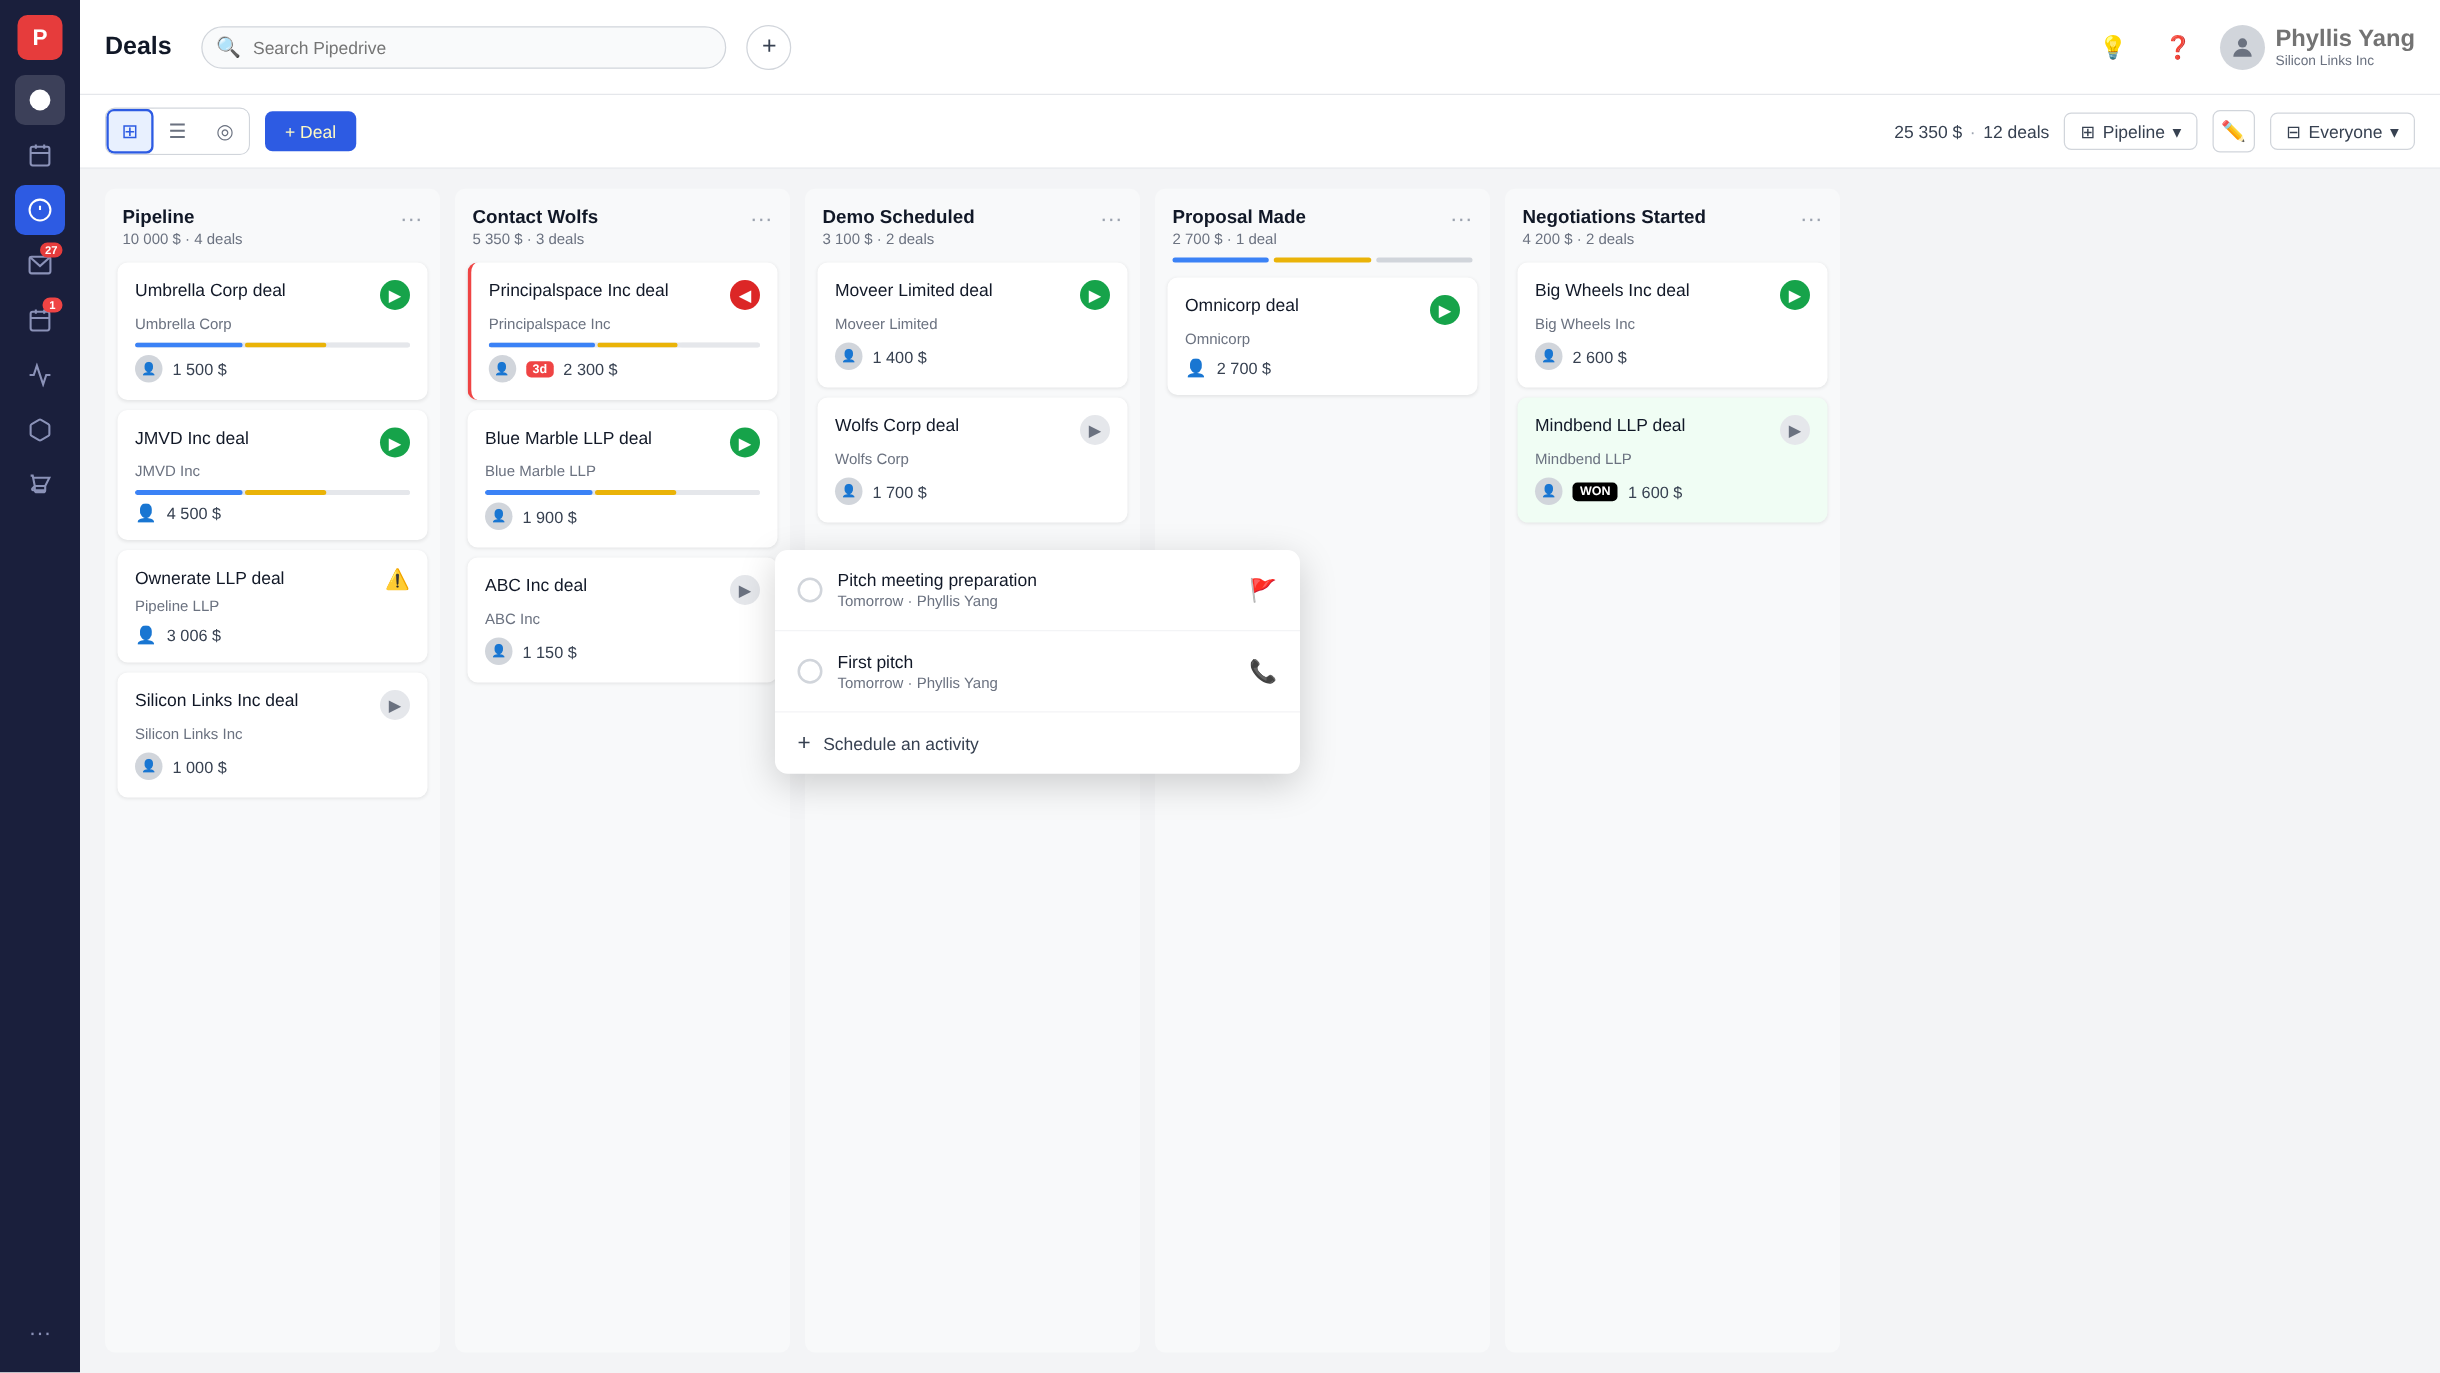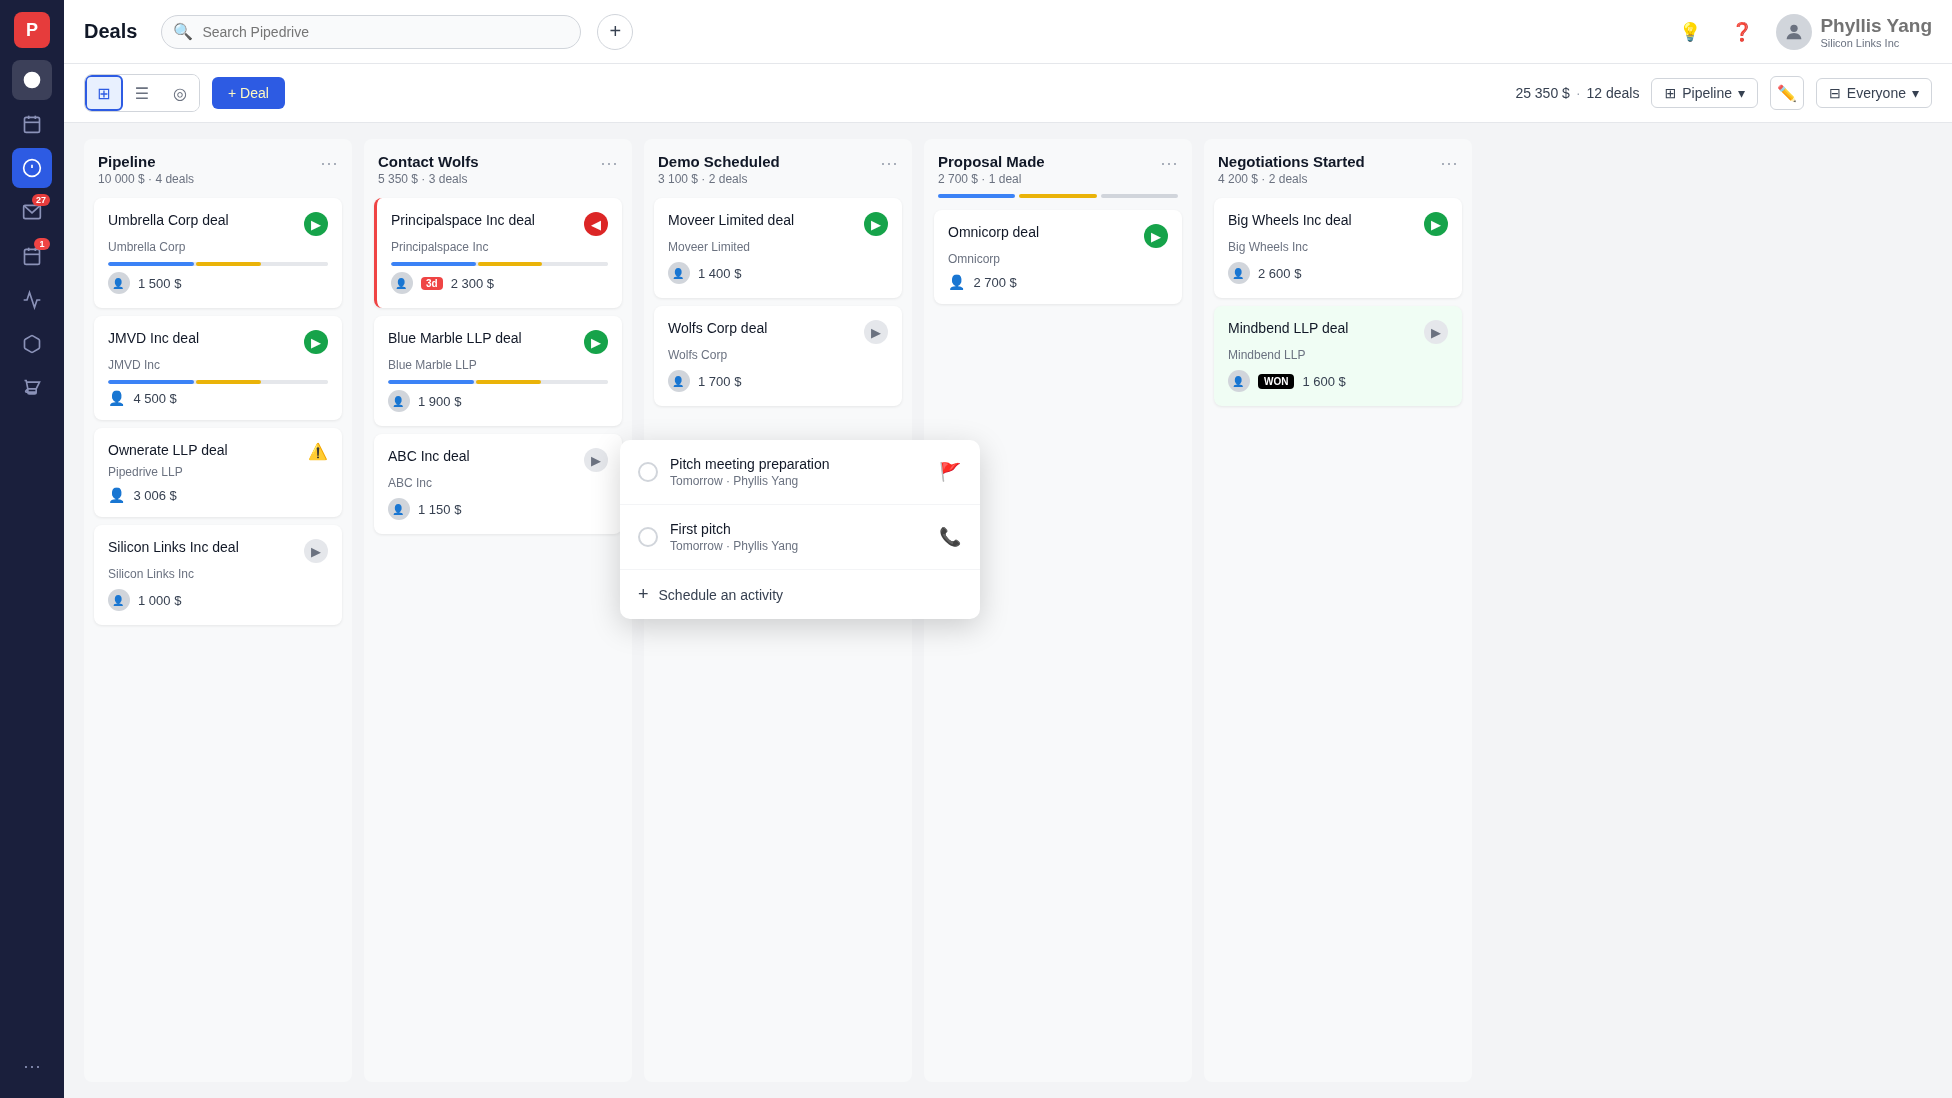--- a/index.html
+++ b/index.html
@@ -56,21 +56,21 @@
     }
 
     
     .main { flex: 1; display: flex; flex-direction: column; overflow: hidden; }
 
     
     .header {
       background: white;
       border-bottom: 1px solid #e5e7eb;
       padding: 0 20px;
-      height: 64px;
+      height: 76px;
       display: flex;
       align-items: center;
       gap: 16px;
       flex-shrink: 0;
     }
     .header-title {
       font-size: 20px;
       font-weight: 600;
       color: #111827;
       margin-right: 8px;
@@ -312,21 +312,21 @@
       font-weight: bold;
       border-radius: 4px;
       padding: 2px 6px;
     }
 
     
     .activity-popup {
       position: absolute;
       left: 620px;
       top: 440px;
-      width: 360px;
+      width: 420px;
       background: white;
       border-radius: 10px;
       box-shadow: 0 8px 30px rgba(0,0,0,0.18);
       z-index: 200;
       overflow: hidden;
     }
     .activity-item {
       display: flex;
       align-items: center;
       padding: 16px 18px;
@@ -522,21 +522,21 @@
             <span class="person-icon">👤</span>
             <span class="card-amount">4 500 $</span>
           </div>
         </div>
 
         <div class="card">
           <div class="card-header">
             <span class="card-title">Ownerate LLP deal</span>
             <span class="card-warning">⚠️</span>
           </div>
-          <div class="card-company">Pipedrive LLP</div>
+          <div class="card-company">Pipeline LLP</div>
           <div class="card-footer">
             <span class="person-icon">👤</span>
             <span class="card-amount">3 006 $</span>
           </div>
         </div>
 
         <div class="card">
           <div class="card-header">
             <span class="card-title">Silicon Links Inc deal</span>
             <div class="card-arrow gray">▶</div>

